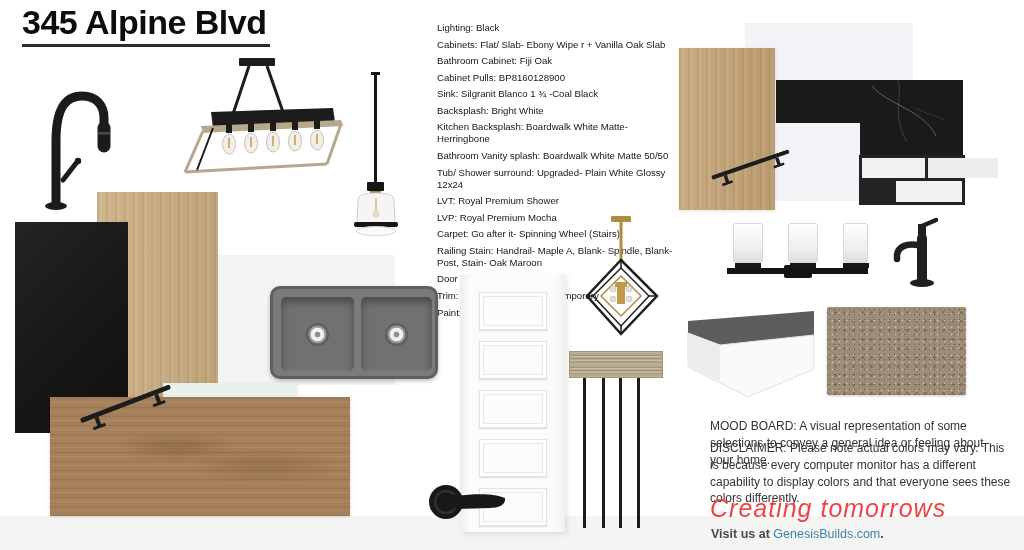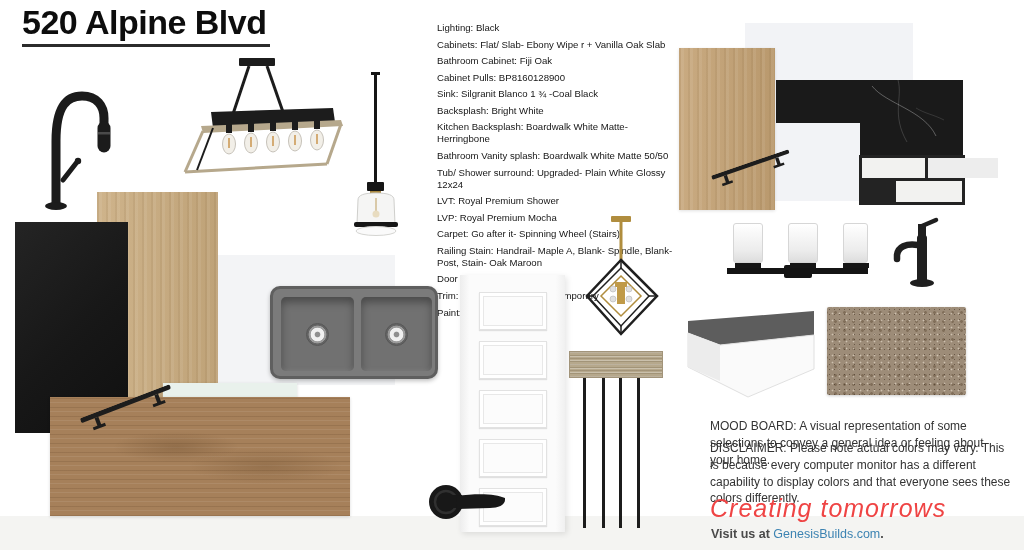--- a/index.html
+++ b/index.html
@@ -109,21 +109,21 @@
   }
   svg{display:block;}
 </style>
 </head>
 <body>
 
 <div id="board">
 
   <div class="abs bottom-strip"></div>
 
-  <div class="abs" id="page-title">520 Alpine Blvd</div>
+  <div class="abs" id="page-title">345 Alpine Blvd</div>
 
   <ul class="abs" id="spec-list">
     <li>Lighting:  Black</li>
     <li>Cabinets: Flat/ Slab- Ebony Wipe r + Vanilla Oak Slab</li>
     <li>Bathroom Cabinet: Fiji Oak</li>
     <li>Cabinet Pulls: BP8160128900</li>
     <li>Sink: Silgranit Blanco 1 ¾ -Coal Black</li>
     <li>Backsplash: Bright White</li>
     <li>Kitchen Backsplash: Boardwalk White Matte-Herringbone</li>
     <li>Bathroom Vanity splash: Boardwalk White Matte 50/50</li>

